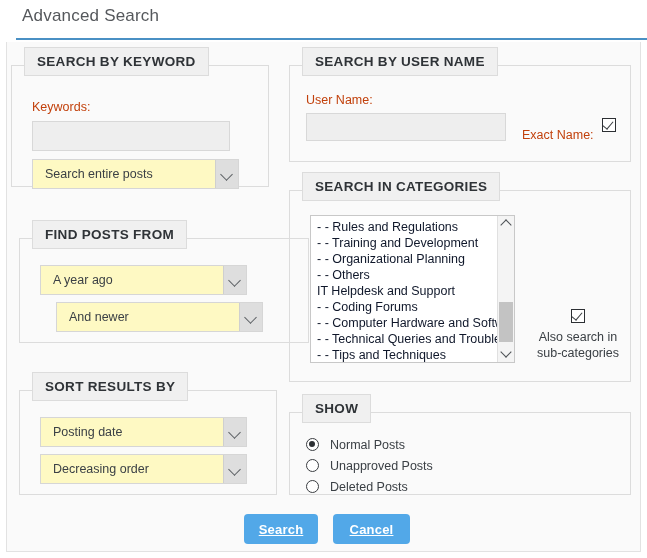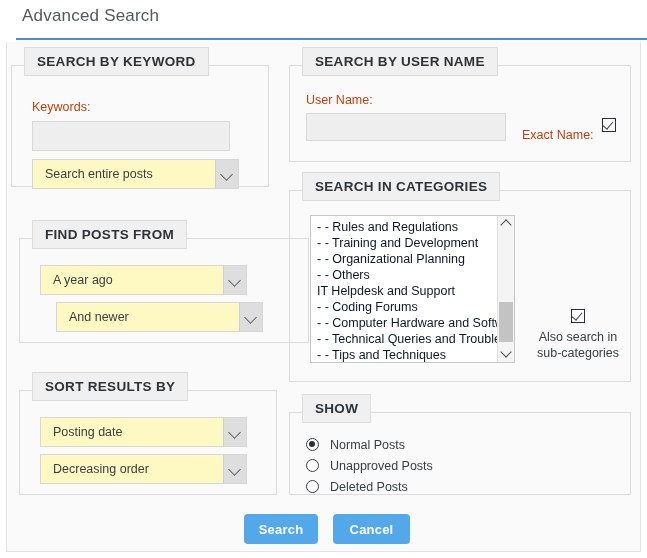--- a/index.html
+++ b/index.html
@@ -275,20 +275,21 @@
     background: #52a8e8;
     border: none;
     border-radius: 4px;
     color: #ffffff;
     font-family: "Liberation Sans", sans-serif;
     font-size: 13px;
     font-weight: bold;
     letter-spacing: 0.2px;
     cursor: pointer;
     text-align: center;
+    text-decoration: underline;
   }
 
   .side-label {
     position: absolute;
     font-size: 12.5px;
     color: #3b4045;
     line-height: 16px;
     text-align: center;
     white-space: nowrap;
   }

